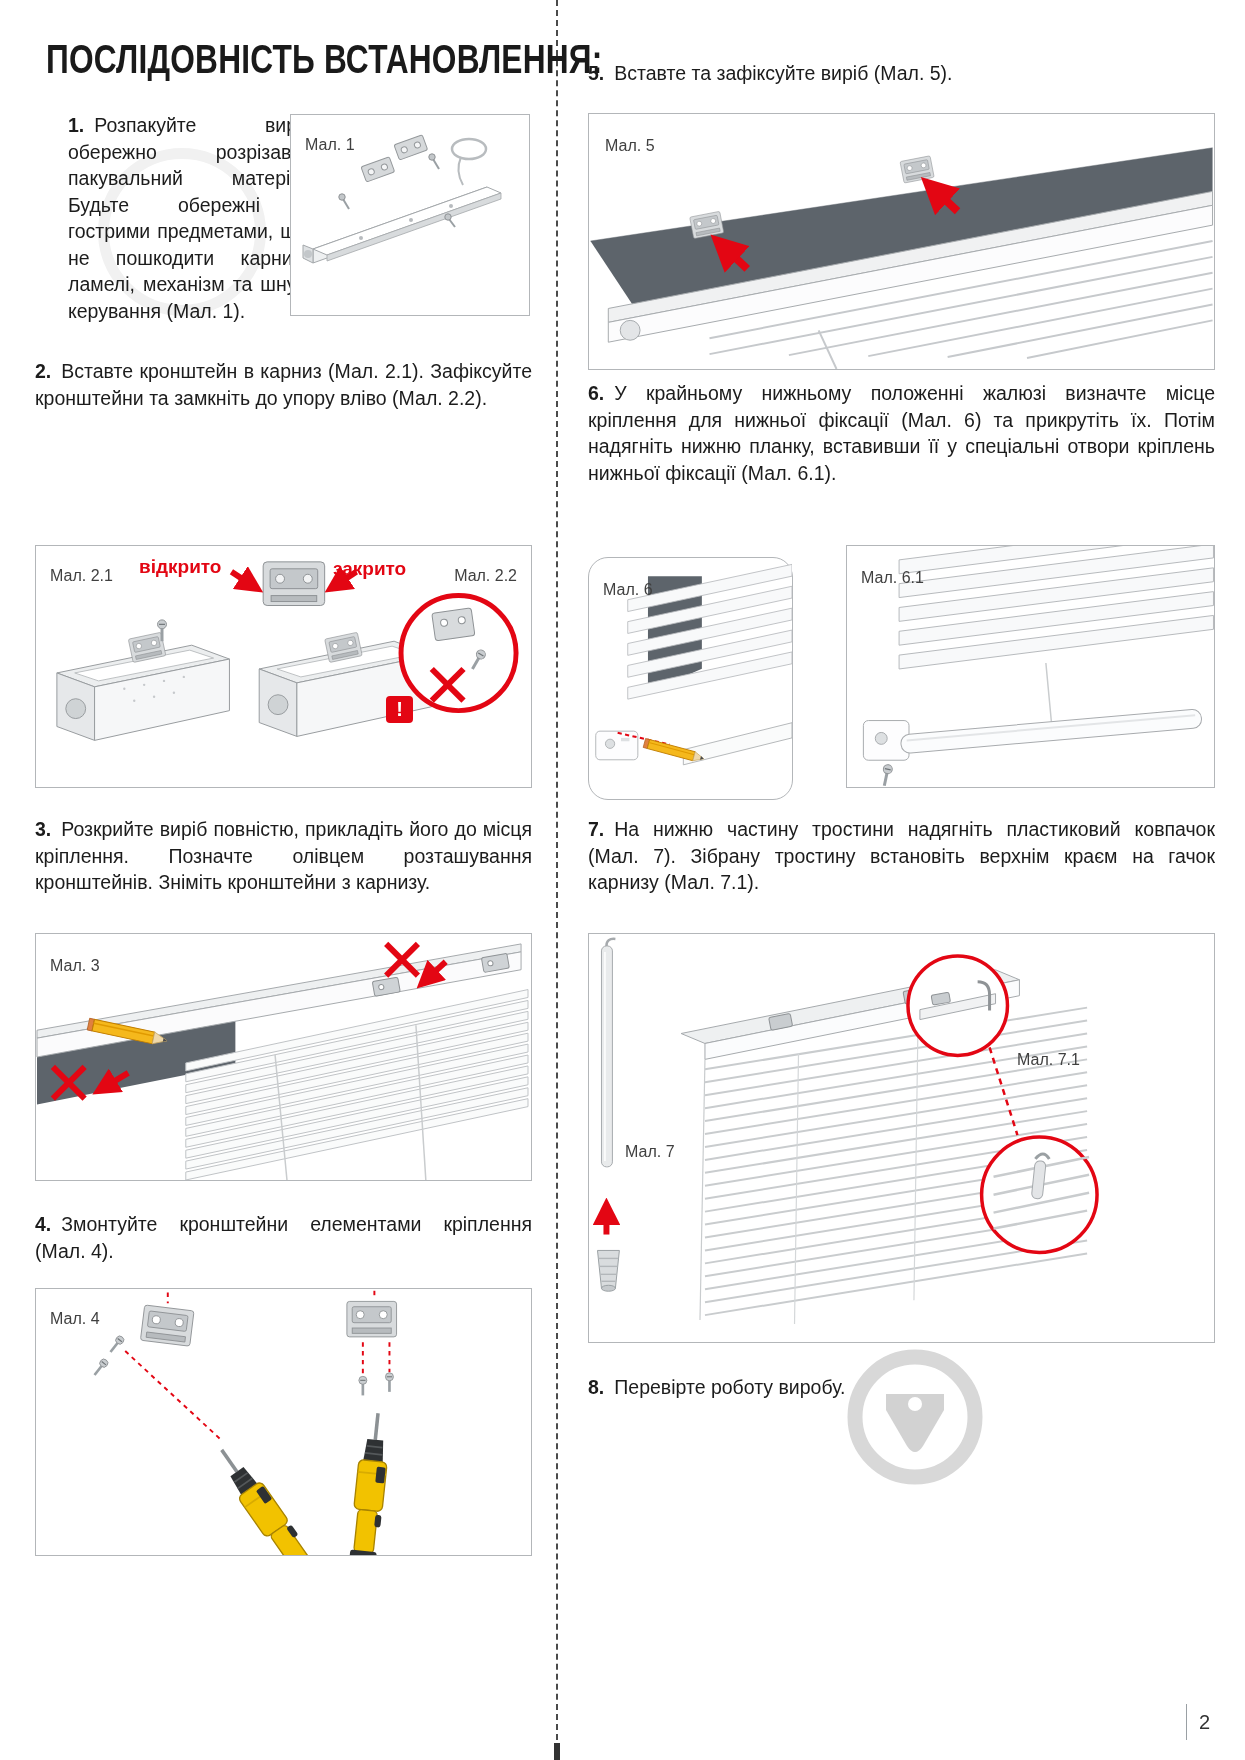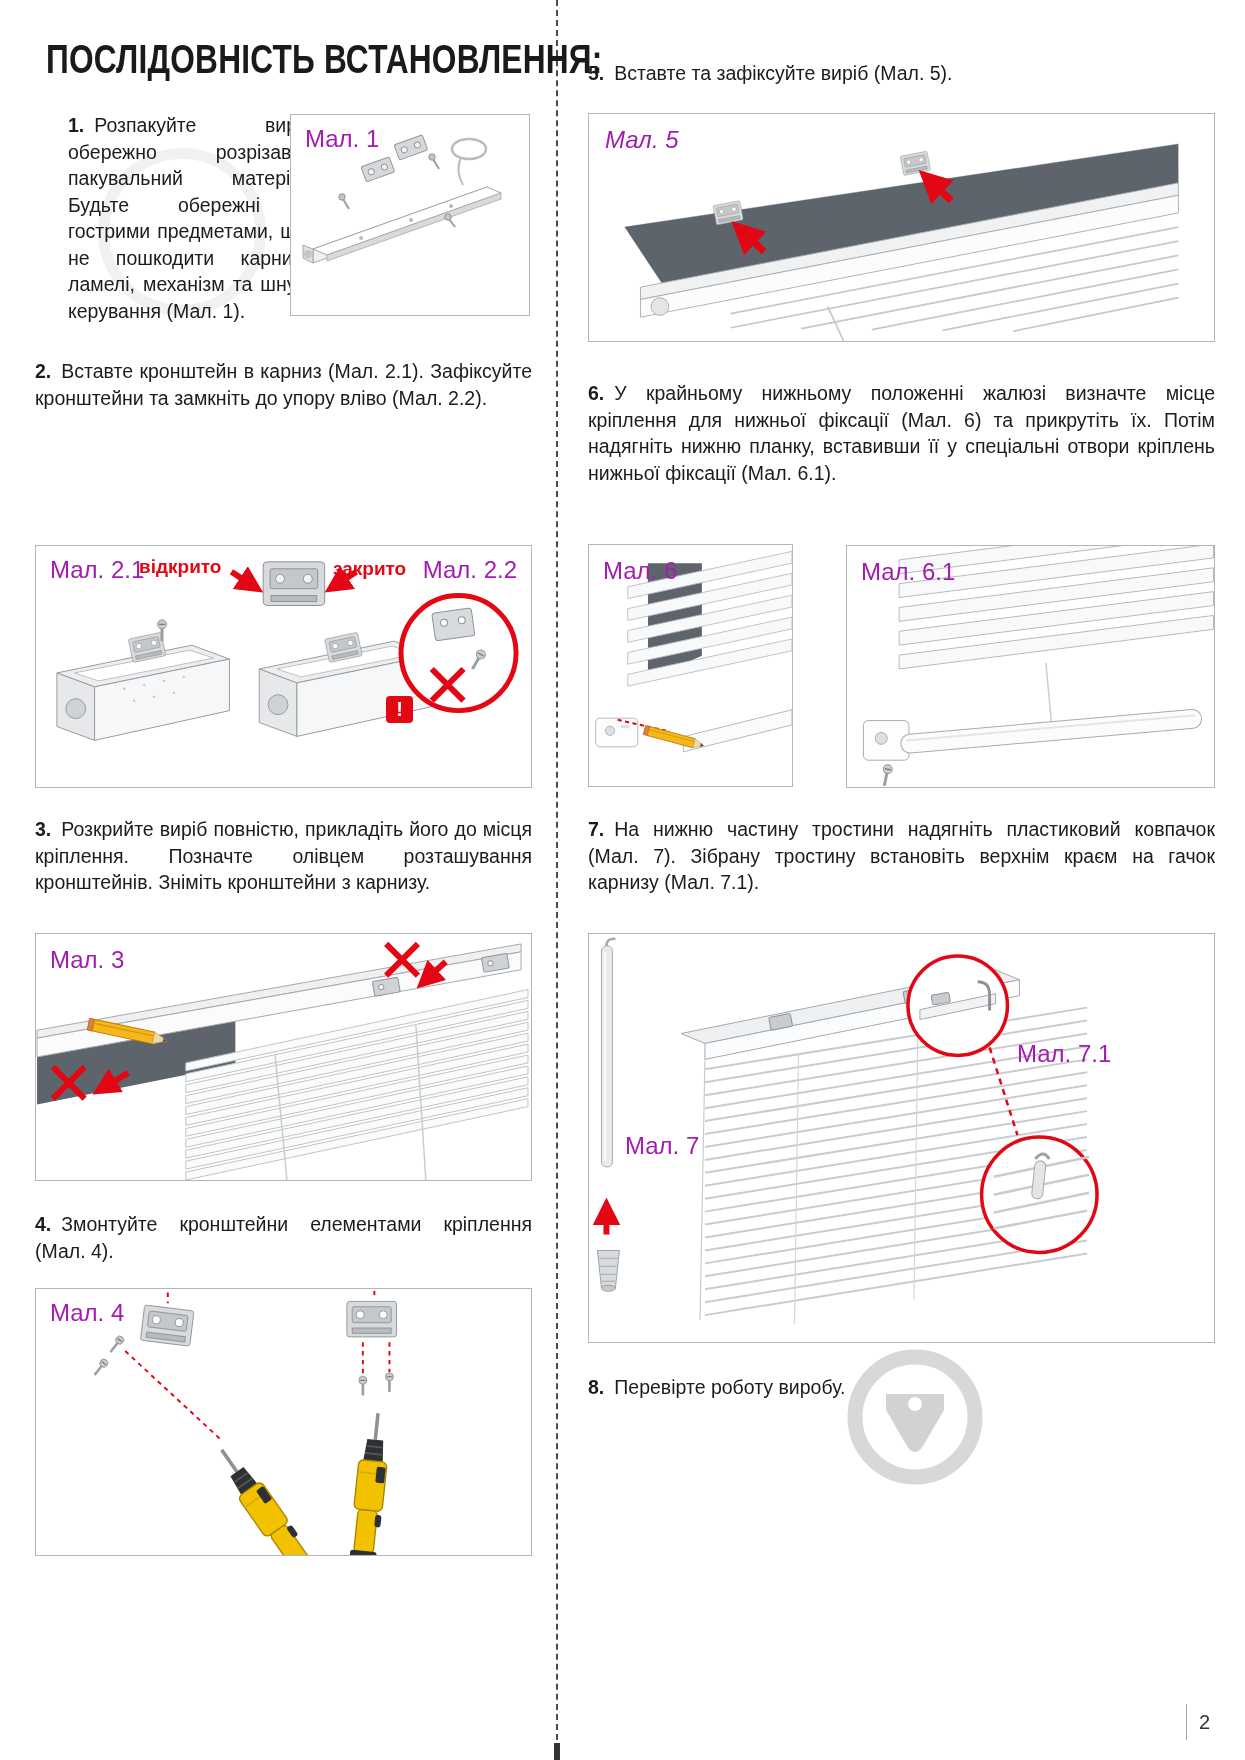--- a/index.html
+++ b/index.html
@@ -7,21 +7,21 @@
   body{position:relative;background:#ffffff;color:#1a1a1a;overflow:hidden;
        font-family:"Liberation Sans","DejaVu Sans",sans-serif;}
   .abs{position:absolute;}
   .title{left:46px;top:36px;font-size:33px;font-weight:800;white-space:nowrap;
          transform:scale(0.96,1.24);transform-origin:0 0;letter-spacing:0.2px;}
   .steptext{font-size:19.5px;line-height:26.5px;text-align:justify;color:#1c1c1c;}
   .noj{text-align:left;}
   .num{font-weight:bold;margin-right:10px;}
   .figbox{position:absolute;border:1.4px solid #b3b6b9;background:#fff;}
   .figbox svg{position:absolute;inset:0;width:100%;height:100%;display:block;}
-  .figlabel{position:absolute;font-size:24px;color:#a21caf;z-index:3;}
+  .figlabel{position:absolute;font-size:16px;color:#404040;z-index:3;margin-top:11px;}
   .redlabel{position:absolute;font-size:19px;font-weight:bold;color:#e30613;z-index:3;}
   .warn-icon{display:inline-block;width:19px;height:19px;background:#e30613;color:#fff;
              font-weight:bold;font-size:15px;line-height:19px;text-align:center;border-radius:3px;
              vertical-align:-2px;margin-right:7px;}
   .warn-sq{position:absolute;width:27px;height:27px;background:#e30613;color:#fff;font-weight:bold;
            font-size:20px;line-height:27px;text-align:center;border-radius:4px;z-index:3;}
   .divider{position:absolute;left:556px;top:0;height:1760px;width:0;border-left:2.5px dashed #4a4a4a;}
   .divider-tick{position:absolute;left:554px;top:1743px;width:6px;height:17px;background:#333;}
   .pageno{position:absolute;left:1186px;top:1704px;font-size:20px;color:#333;
           border-left:1.5px solid #9aa0a4;padding-left:12px;line-height:36px;}
@@ -264,21 +264,21 @@
 
     <use href="#drl" transform="translate(196,206) rotate(-35)"></use>
     <use href="#drl" transform="translate(352,170) rotate(6)"></use>
   </svg>
 </div>
 
 <p class="abs steptext noj" style="left:588px;top:32px;width:620px;margin-top:28px;">
   <b class="num">5.</b><span>Вставте та зафіксуйте виріб (Мал. 5).</span>
 </p>
 
-<div class="figbox" style="left:588px;top:113px;width:627px;height:229px;font-style:italic;">
+<div class="figbox" style="left:588px;top:113px;width:627px;height:257px;">
   <span class="figlabel" style="left:16px;top:12px;">Мал. 5</span>
   <svg viewBox="0 0 627 257">
     <defs>
       <marker id="m5" markerWidth="4.6" markerHeight="4.6" refX="3.4" refY="2.3" orient="auto">
         <path d="M0,0 L4.6,2.3 L0,4.6 Z" fill="#e30613"></path>
       </marker>
     </defs>
     <line x1="0" y1="128" x2="627" y2="34" stroke="#b9bcbf" stroke-width="1"></line>
     <polygon points="0,128 627,34 627,78 45,196" fill="#5d646b"></polygon>
 
@@ -301,21 +301,21 @@
 
     <line x1="158" y1="156" x2="128" y2="128" stroke="#e30613" stroke-width="8" marker-end="url(#m5)"></line>
     <line x1="370" y1="98" x2="340" y2="70" stroke="#e30613" stroke-width="8" marker-end="url(#m5)"></line>
   </svg>
 </div>
 
 <p class="abs steptext" style="left:588px;top:380px;width:627px;">
   <b class="num">6.</b><span>У крайньому нижньому положенні жалюзі визначте місце кріплення для нижньої фіксації (Мал. 6) та прикрутіть їх. Потім надягніть нижню планку, вставивши її у спеціальні отвори кріплень нижньої фіксації (Мал. 6.1).</span>
 </p>
 
-<div class="figbox" style="left:588px;top:544px;width:205px;height:243px;">
+<div class="figbox" style="left:588px;top:557px;width:205px;height:243px;border-radius:20px;">
   <span class="figlabel" style="left:14px;top:12px;">Мал. 6</span>
   <svg viewBox="0 0 241 243">
     <polygon points="70,0 134,0 134,110 70,138" fill="#5d646b"></polygon>
     <g>
       <polygon points="46,28 241,-14 241,0 46,42" fill="#f8f9fa" stroke="#b6b9bc"></polygon>
       <polygon points="46,54 241,12 241,26 46,68" fill="#f8f9fa" stroke="#b6b9bc"></polygon>
       <polygon points="46,80 241,38 241,52 46,94" fill="#f8f9fa" stroke="#b6b9bc"></polygon>
       <polygon points="46,106 241,64 241,78 46,120" fill="#f8f9fa" stroke="#b6b9bc"></polygon>
       <polygon points="46,132 241,90 241,104 46,146" fill="#f8f9fa" stroke="#b6b9bc"></polygon>
     </g>

